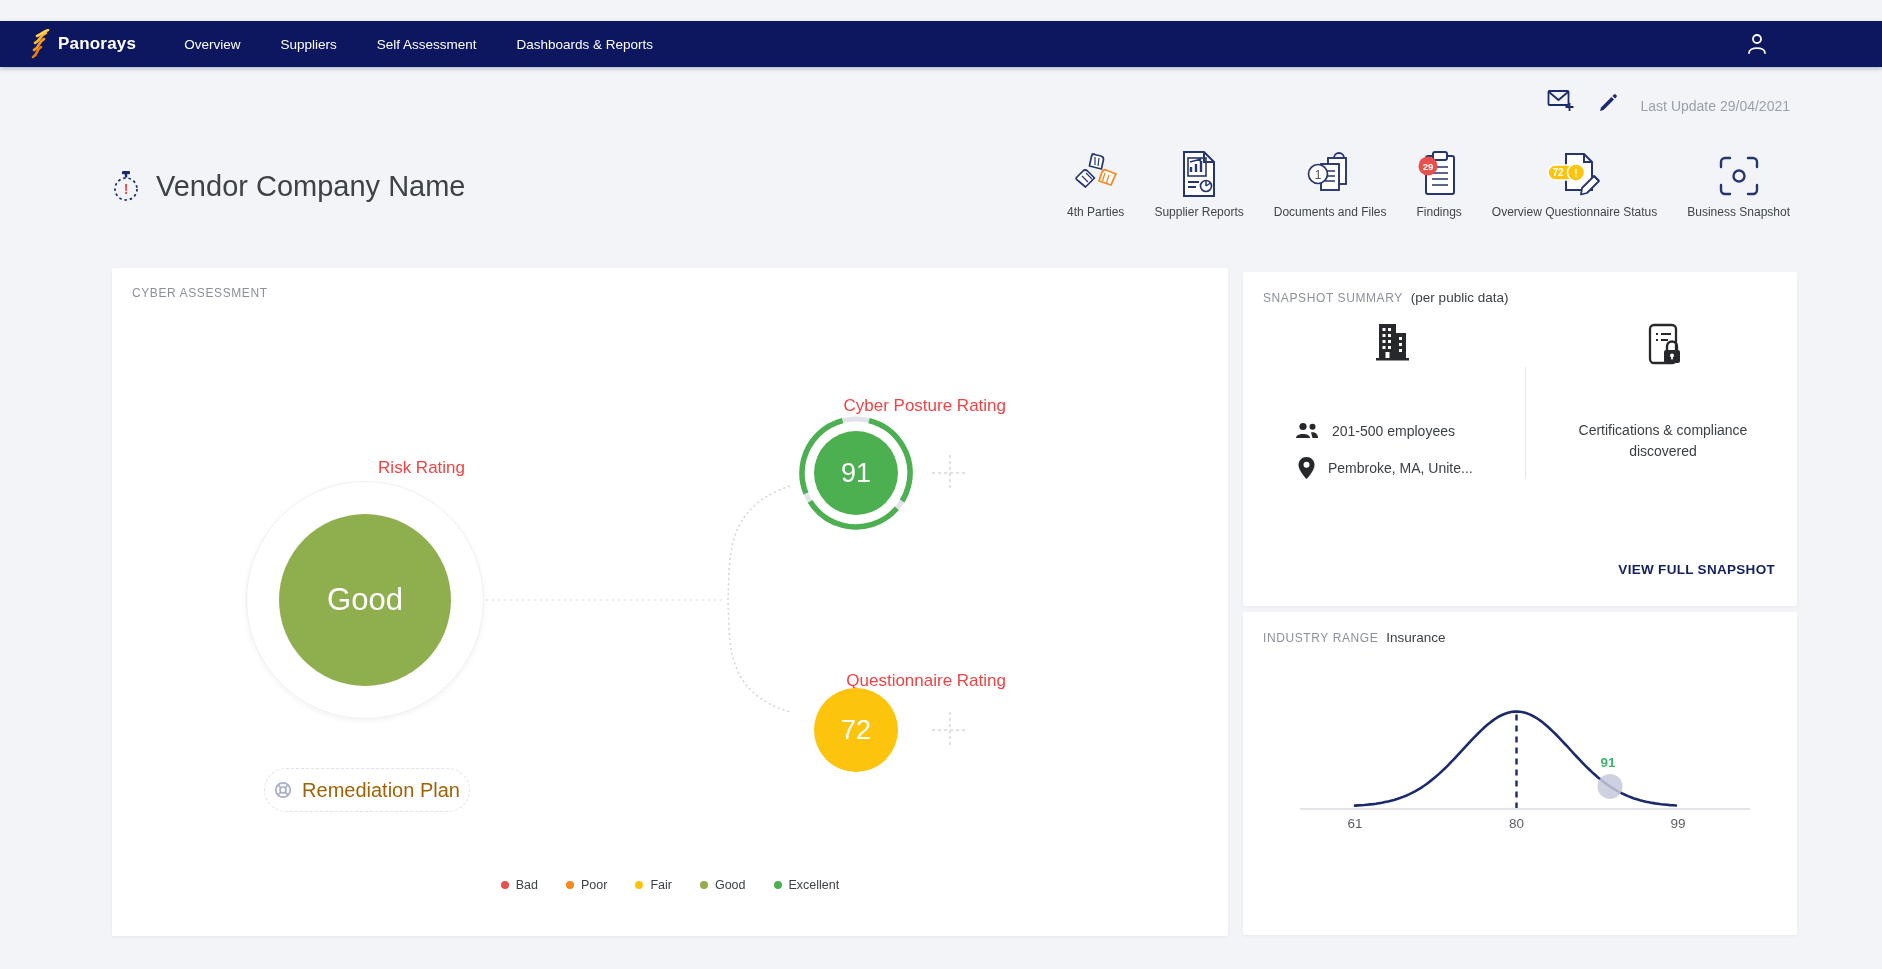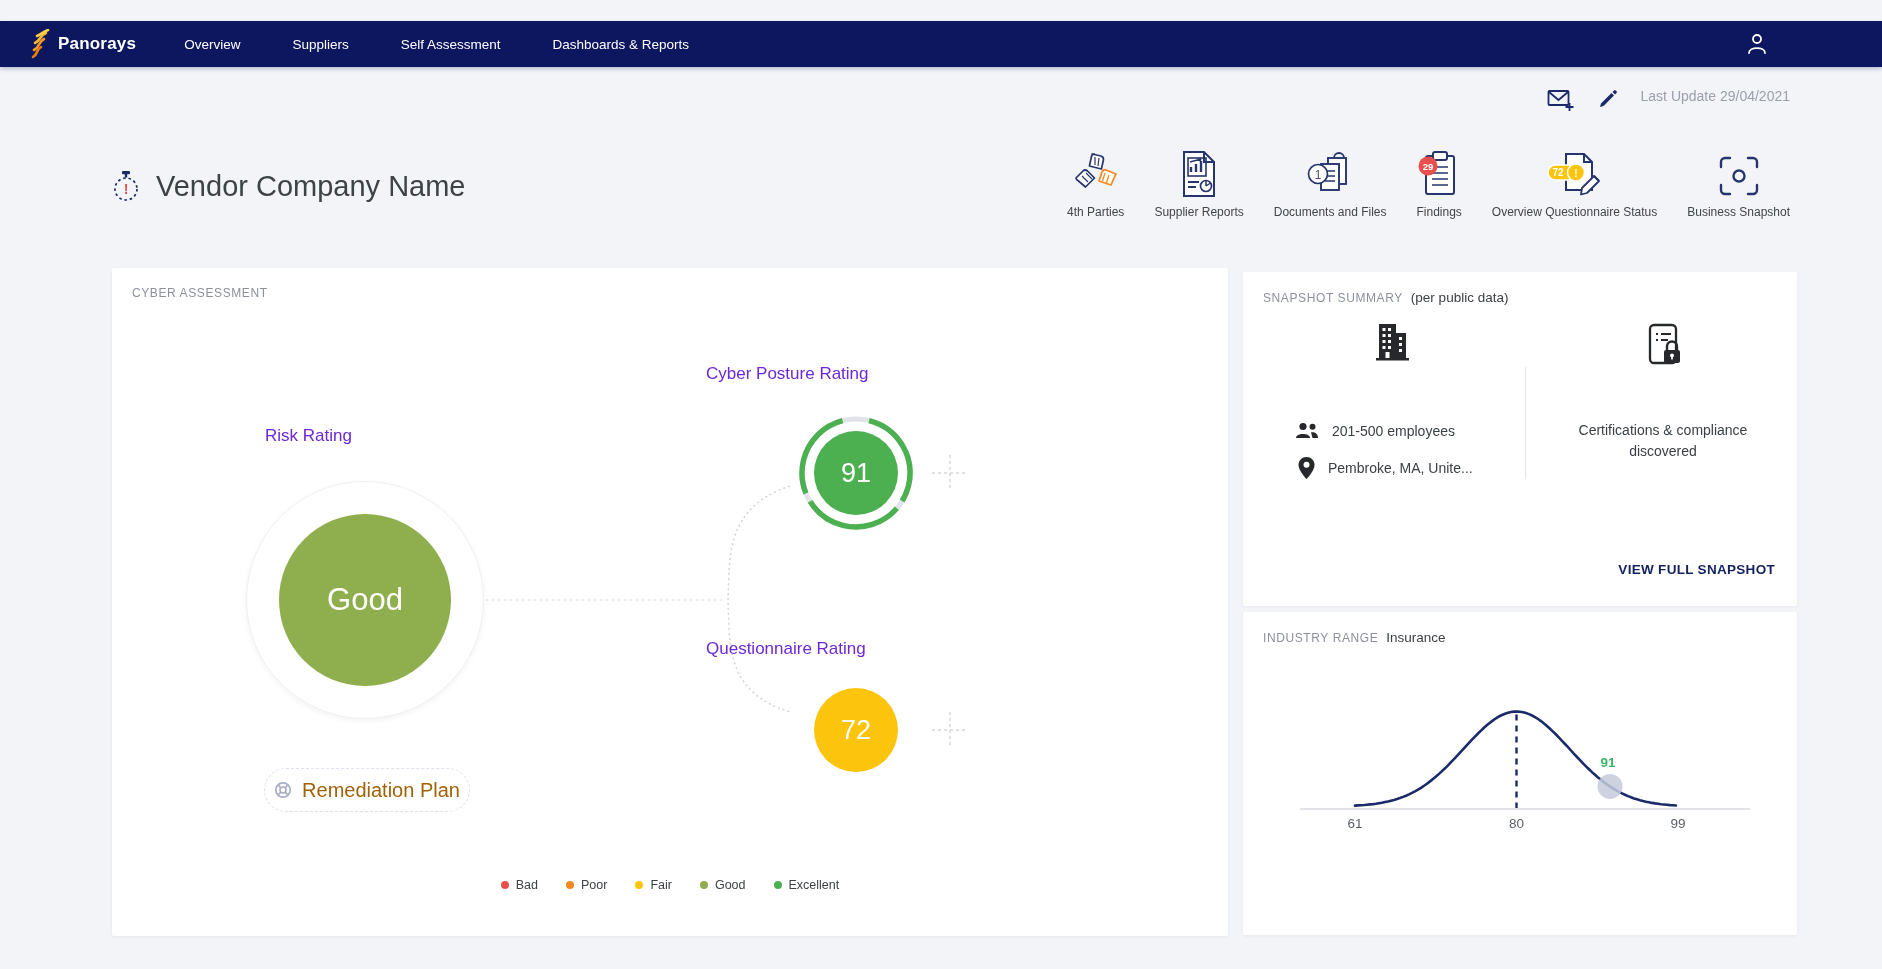--- a/index.html
+++ b/index.html
@@ -4,47 +4,47 @@
 <style>
   * { margin:0; padding:0; box-sizing:border-box; }
   html,body { width:1882px; height:969px; overflow:hidden; }
   body { font-family:"Liberation Sans", sans-serif; background:#f3f4f8; color:#3c4145; }
 
   
   .navbar { position:absolute; left:0; top:0; width:1882px; height:46px; background:#0d1760;
             display:flex; align-items:center; box-shadow:0 2px 4px rgba(13,23,96,.25); z-index:10;margin-top:21px; }
   .brand { display:flex; align-items:center; gap:8px; margin-left:30px; }
   .brand-name { color:#fff; font-size:17px; font-weight:700; letter-spacing:.2px; }
-  .nav-items { display:flex; align-items:flex-end; margin-left:48px; gap:52px; }
+  .nav-items { display:flex; align-items:flex-end; margin-left:48px; gap:40px; }
   .nav-item { color:#fff; font-size:13.5px; cursor:pointer; }
   .nav-user { position:absolute; right:112px; top:10px; }
 
   
-  .actions-row { position:absolute; top:88px; right:92px; display:flex; align-items:flex-start; gap:22px; }
+  .actions-row { position:absolute; top:88px; right:92px; display:flex; align-items:flex-end; gap:22px; }
   .last-update { color:#9aa0ab; font-size:14px; }
   .page-title-row { position:absolute; left:112px; top:170px; display:flex; align-items:center; gap:16px; }
   .page-title { font-size:29px; color:#3d4247; font-weight:400; }
 
   
   .toolbar { position:absolute; top:148px; right:92px; display:flex; align-items:flex-end; gap:30px; }
   .tool { display:flex; flex-direction:column; align-items:center; cursor:pointer; }
   .tool .ticon { height:50px; display:flex; align-items:flex-end; justify-content:center; }
   .tool .tlabel { margin-top:7px; font-size:12px; color:#40454a; white-space:nowrap; }
 
   
   .panel { position:absolute; background:#fff; border-radius:2px; box-shadow:0 1px 3px rgba(30,40,80,.06);padding-left:12px; }
   .panel-head { position:absolute; left:20px; top:18px; font-size:12px; color:#8b909a; letter-spacing:.6px; }
   .panel-head .sub { color:#3c4145; font-size:13.5px; letter-spacing:0; margin-left:8px; }
 
   #cyber-panel   { left:112px;  top:268px; width:1116px; height:668px; }
   #snapshot-panel{ left:1243px; top:272px; width:554px;  height:334px; }
   #industry-panel{ left:1243px; top:612px; width:554px;  height:323px; }
 
   
-  .node-label { position:absolute; font-size:17px; color:#6d28d9; text-align:left; }
+  .node-label { position:absolute; font-size:17px; color:#ef4444; text-align:right;margin-top:32px; }
   #risk-label { left:153px; top:158px; width:200px; }
   #posture-label { left:594px; top:96px; width:300px; }
   #questionnaire-label { left:594px; top:371px; width:300px; }
 
   .risk-outer { position:absolute; left:134px; top:213px; width:238px; height:238px; border-radius:50%;
                 background:#fff; border:1px solid #f0f0f3; box-shadow:0 2px 6px rgba(0,0,0,.05); }
   .risk-inner { position:absolute; left:167px; top:246px; width:172px; height:172px; border-radius:50%;
                 display:flex; align-items:center; justify-content:center; color:#fff; font-size:31px; }
   .score-circle { position:absolute; width:84px; height:84px; border-radius:50%;
                   display:flex; align-items:center; justify-content:center; color:#fff; font-size:27px; }

